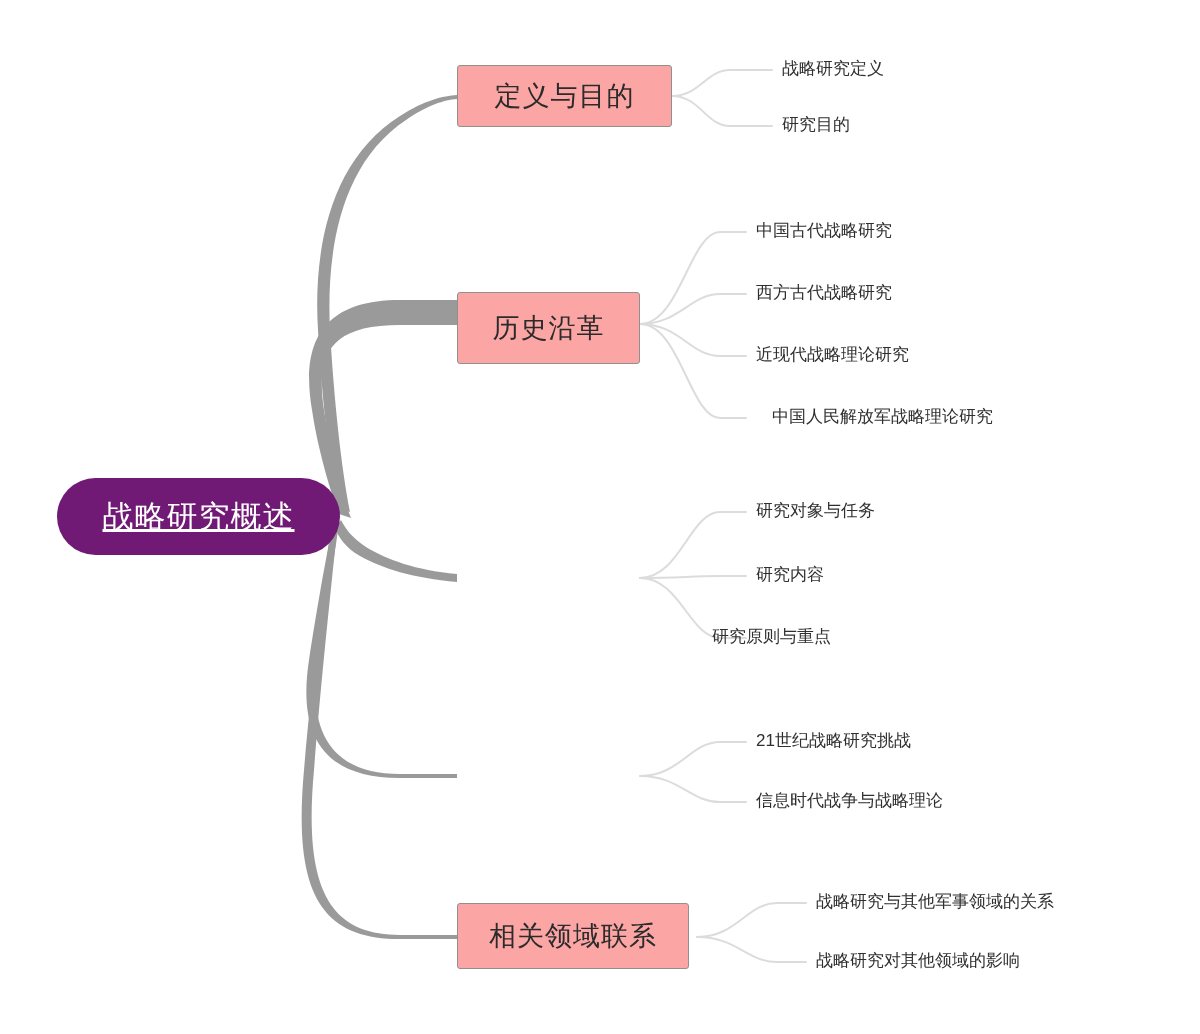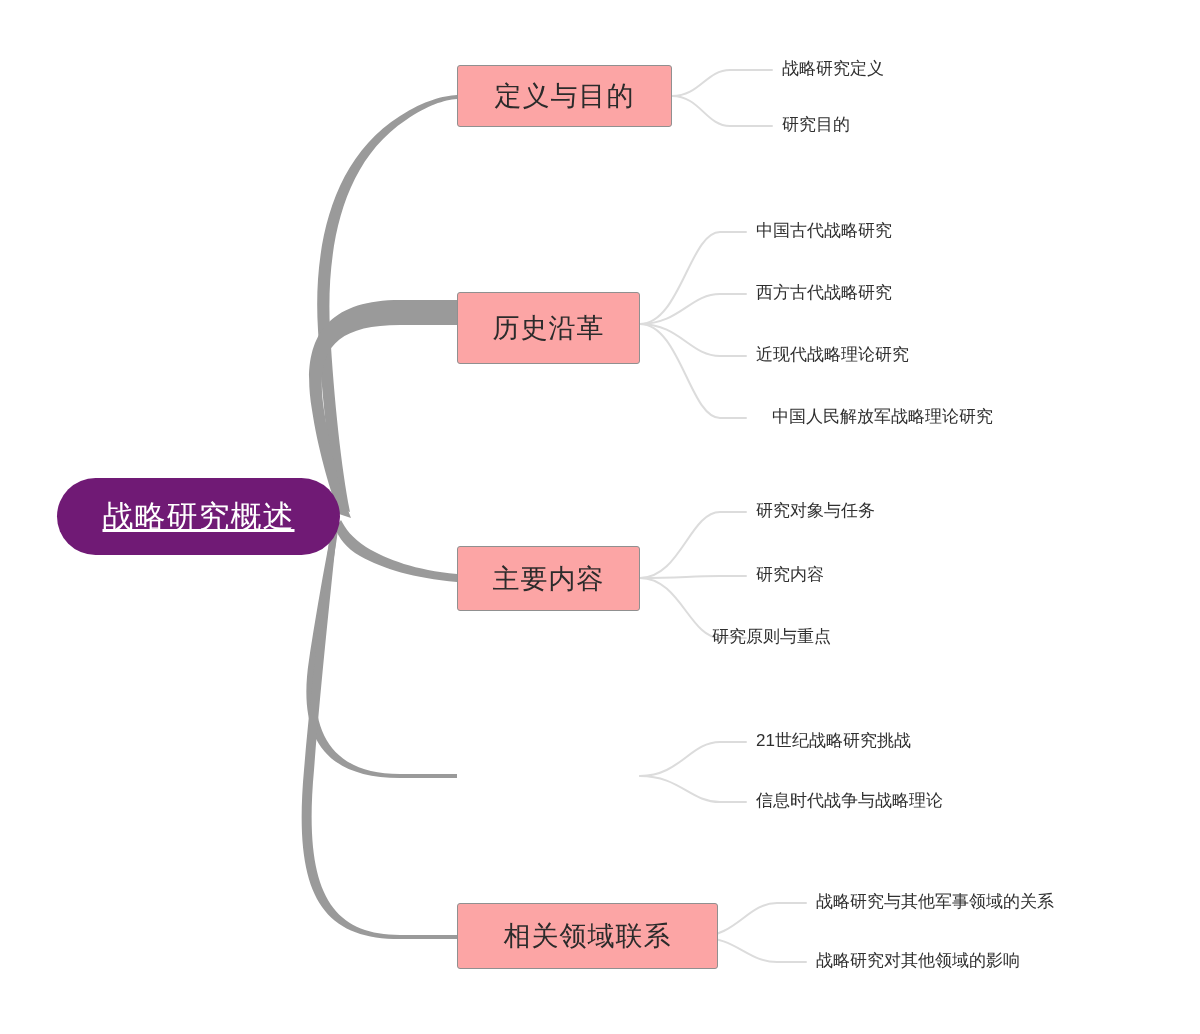--- a/index.html
+++ b/index.html
@@ -119,26 +119,23 @@
   </div>
 
   <div class="node branch-node" style="left:457px; top:65px; width:215px; height:62px;">
     <span>定义与目的</span>
   </div>
 
   <div class="node branch-node" style="left:457px; top:292px; width:183px; height:72px;">
     <span>历史沿革</span>
   </div>
 
-  <div class="node branch-node" style="left:457px; top:546px; width:183px; height:65px;">
-    <span>主要内容</span>
-  </div>
 
 
-  <div class="node branch-node" style="left:457px; top:903px; width:261px; height:66px;">
+  <div class="node branch-node" style="left:457px; top:903px; width:232px; height:66px;">
     <span>相关领域联系</span>
   </div>
 
   <div class="leaf-node" style="left:782px; top:60px;">战略研究定义</div>
   <div class="leaf-node" style="left:782px; top:116px;">研究目的</div>
 
   <div class="leaf-node" style="left:756px; top:222px;">中国古代战略研究</div>
   <div class="leaf-node" style="left:756px; top:284px;">西方古代战略研究</div>
   <div class="leaf-node" style="left:756px; top:346px;">近现代战略理论研究</div>
   <div class="leaf-node" style="left:756px; top:408px;margin-left:16px;">中国人民解放军战略理论研究</div>

